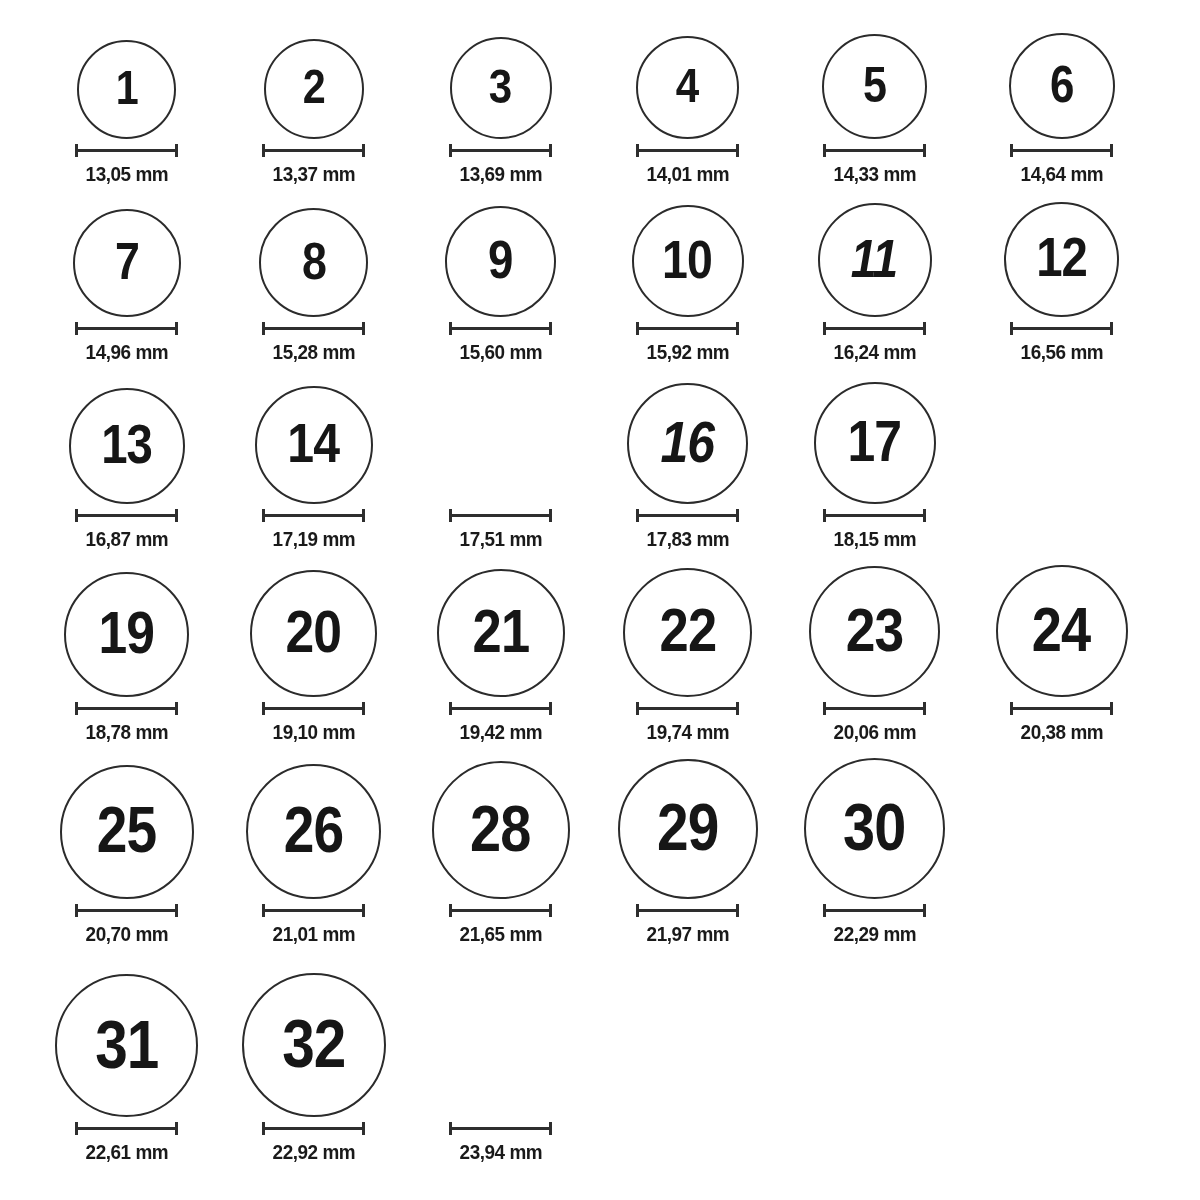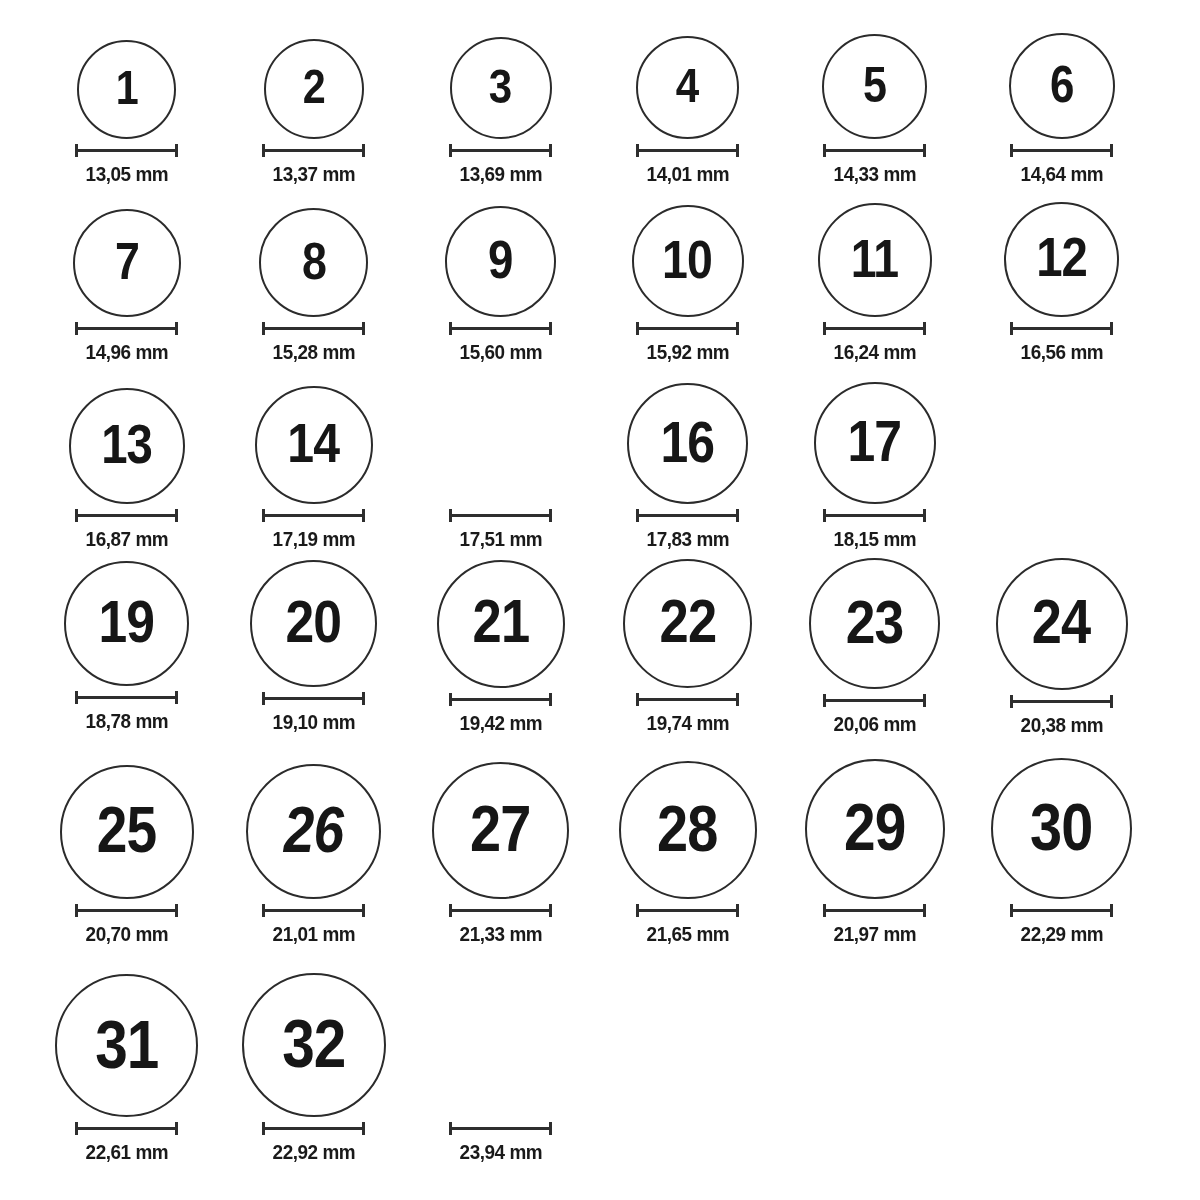--- a/index.html
+++ b/index.html
@@ -192,21 +192,21 @@
       <span class="num" style="font-size: 54px;">10</span>
     </div>
     <div class="measure">
       <span class="tick left"></span>
       <span class="mline"></span>
       <span class="tick right"></span>
     </div>
     <div class="label">15,92 mm</div>
   </div>
       <div class="cell">
-    <div class="circle" style="width: 114px; height: 114px;">
+    <div class="circle" style="width: 114px; height: 114px; font-style: italic;">
       <span class="num" style="font-size: 54px;">11</span>
     </div>
     <div class="measure">
       <span class="tick left"></span>
       <span class="mline"></span>
       <span class="tick right"></span>
     </div>
     <div class="label">16,24 mm</div>
   </div>
       <div class="cell">
@@ -246,21 +246,21 @@
   </div>
       <div class="cell">
     <div class="measure">
       <span class="tick left"></span>
       <span class="mline"></span>
       <span class="tick right"></span>
     </div>
     <div class="label">17,51 mm</div>
   </div>
       <div class="cell">
-    <div class="circle" style="width: 121px; height: 121px;">
+    <div class="circle" style="width: 121px; height: 121px; font-style: italic;">
       <span class="num" style="font-size: 58px;">16</span>
     </div>
     <div class="measure">
       <span class="tick left"></span>
       <span class="mline"></span>
       <span class="tick right"></span>
     </div>
     <div class="label">17,83 mm</div>
   </div>
       <div class="cell">
@@ -268,21 +268,21 @@
       <span class="num" style="font-size: 58px;">17</span>
     </div>
     <div class="measure">
       <span class="tick left"></span>
       <span class="mline"></span>
       <span class="tick right"></span>
     </div>
     <div class="label">18,15 mm</div>
   </div>
     </div>
-    <div class="row" style="height: 193px; align-items: center;">
+    <div class="row" style="height: 193px;">
       <div class="cell">
     <div class="circle" style="width: 125px; height: 125px;">
       <span class="num" style="font-size: 60px;">19</span>
     </div>
     <div class="measure">
       <span class="tick left"></span>
       <span class="mline"></span>
       <span class="tick right"></span>
     </div>
     <div class="label">18,78 mm</div>
@@ -349,40 +349,29 @@
       <span class="num" style="font-size: 64px;">25</span>
     </div>
     <div class="measure">
       <span class="tick left"></span>
       <span class="mline"></span>
       <span class="tick right"></span>
     </div>
     <div class="label">20,70 mm</div>
   </div>
       <div class="cell">
-    <div class="circle" style="width: 135px; height: 135px; font-style: italic;">
+    <div class="circle" style="width: 135px; height: 135px;">
       <span class="num" style="font-size: 64px;">26</span>
     </div>
     <div class="measure">
       <span class="tick left"></span>
       <span class="mline"></span>
       <span class="tick right"></span>
     </div>
     <div class="label">21,01 mm</div>
-  </div>
-      <div class="cell">
-    <div class="circle" style="width: 137px; height: 137px;">
-      <span class="num" style="font-size: 65px;">27</span>
-    </div>
-    <div class="measure">
-      <span class="tick left"></span>
-      <span class="mline"></span>
-      <span class="tick right"></span>
-    </div>
-    <div class="label">21,33 mm</div>
   </div>
       <div class="cell">
     <div class="circle" style="width: 138px; height: 138px;">
       <span class="num" style="font-size: 65px;">28</span>
     </div>
     <div class="measure">
       <span class="tick left"></span>
       <span class="mline"></span>
       <span class="tick right"></span>
     </div>

